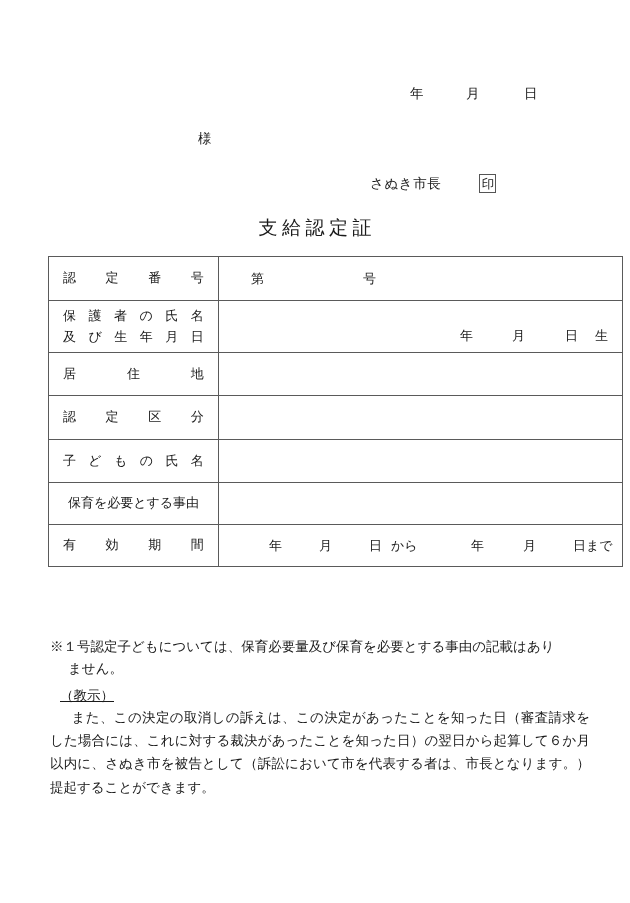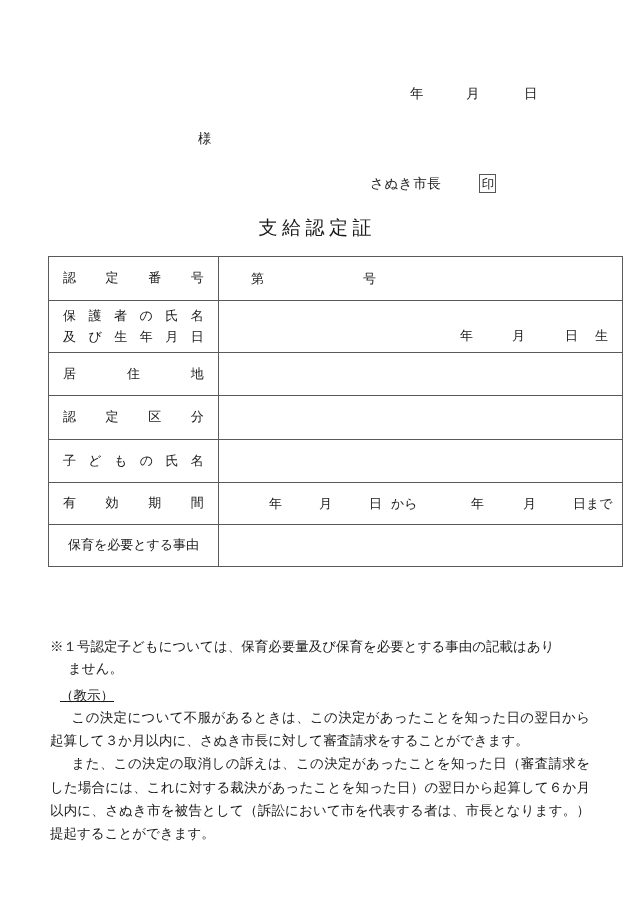--- a/index.html
+++ b/index.html
@@ -251,40 +251,39 @@
 
       <tr class="row-h-7">
         <td class="label">
           <span class="lbl-spread">子どもの氏名</span>
         </td>
         <td class="value"></td>
       </tr>
 
       <tr class="row-h-8">
         <td class="label">
+          <span class="lbl-plain">保育を必要とする事由</span>
+        </td>
+        <td class="value"></td>
+      </tr>
+
+      <tr class="row-h-8">
+        <td class="label">
           <span class="lbl-spread">有効期間</span>
         </td>
         <td class="value">
           <span class="val-term"><span class="y1">年</span><span class="m1">月</span><span class="d1">日</span><span class="kara">から</span><span class="y2">年</span><span class="m2">月</span><span class="d2">日まで</span></span>
         </td>
-      </tr>
-
-      <tr class="row-h-8">
-        <td class="label">
-          <span class="lbl-plain">保育を必要とする事由</span>
-        </td>
-        <td class="value"></td>
       </tr>
     </tbody>
   </table>
 
   <div class="note">
     <span>※１号認定子どもについては、保育必要量及び保育を必要とする事由の記載はあり</span>
     <span class="cont">ません。</span>
   </div>
 
   <div class="guidance-title">（教示）</div>
   <div class="guidance">
-    <p>この決定について不服があるときは、この決定があったことを知った日の翌日から起算して３か月以内に、さぬき市長に対して審査請求をすることができます。</p>
     <p>また、この決定の取消しの訴えは、この決定があったことを知った日（審査請求をした場合には、これに対する裁決があったことを知った日）の翌日から起算して６か月以内に、さぬき市を被告として（訴訟において市を代表する者は、市長となります。）提起することができます。</p>
   </div>
 
 </div>
 
 </body></html>

